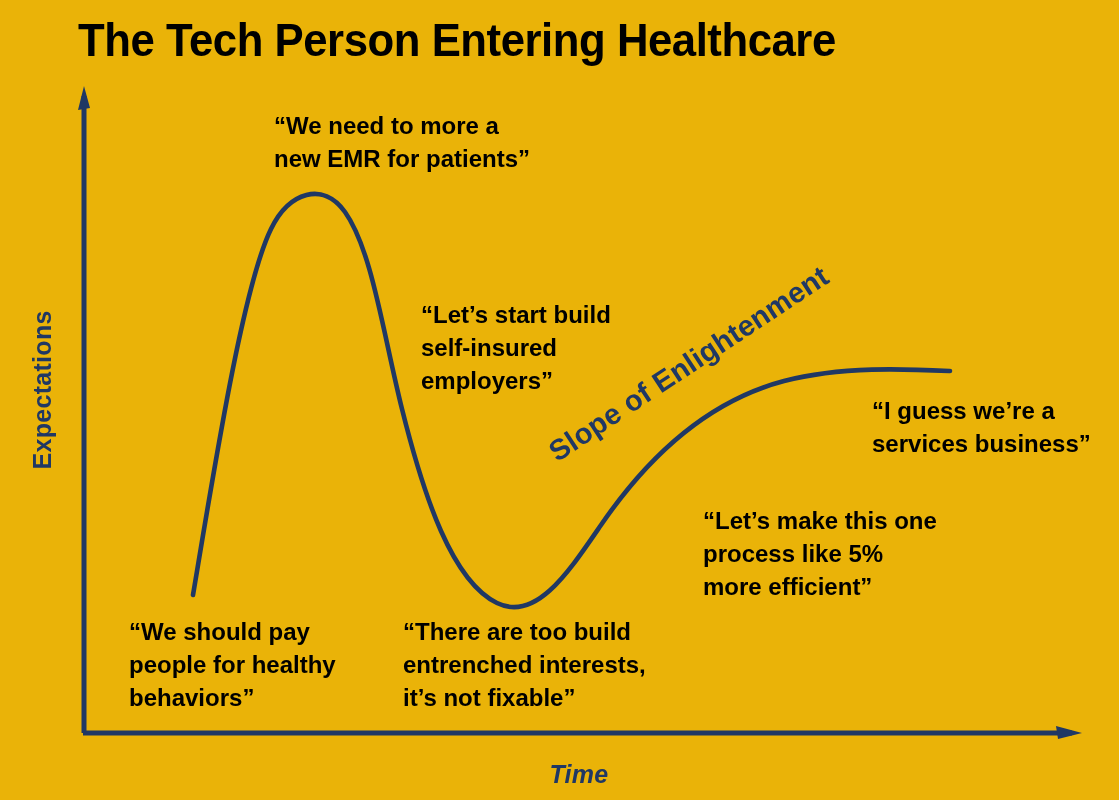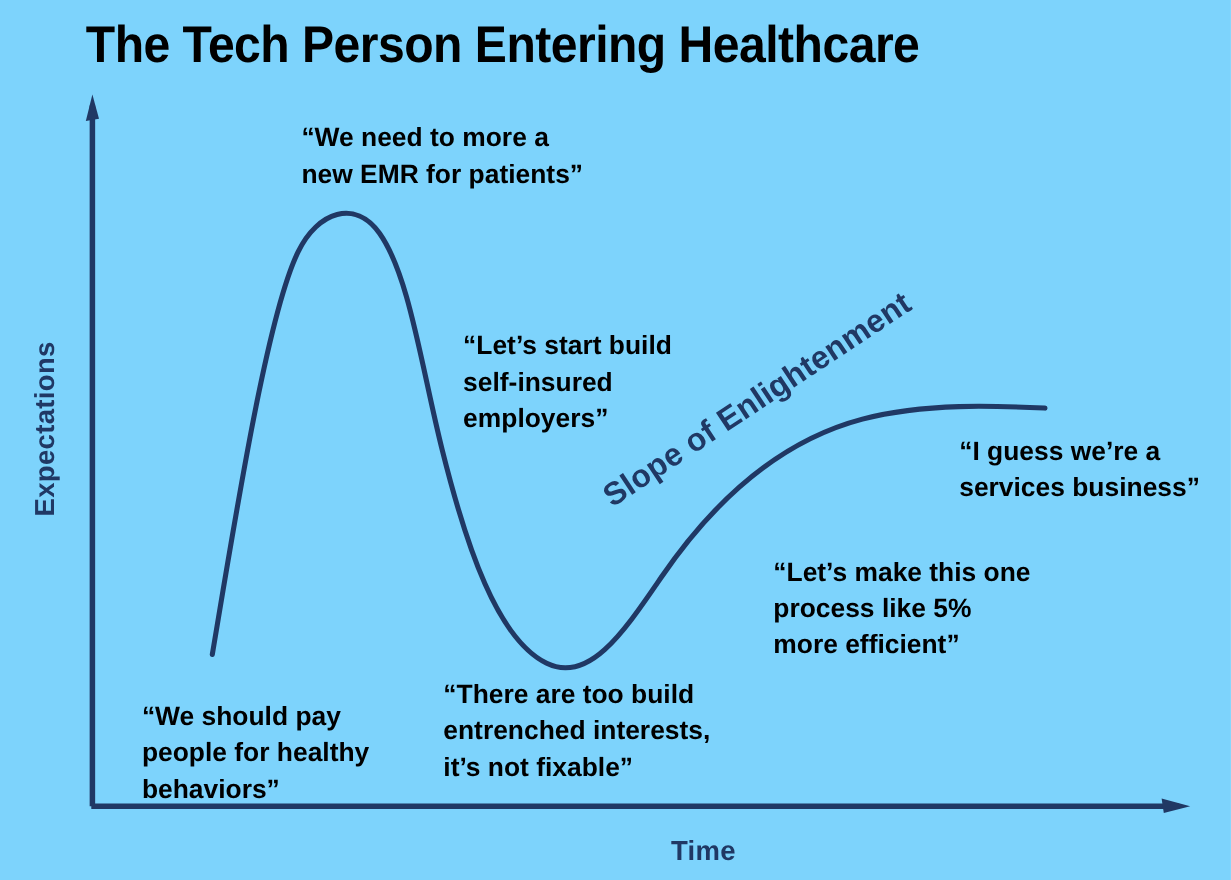--- a/index.html
+++ b/index.html
@@ -7,21 +7,21 @@
     padding: 0;
     background: #ffffff;
   }
   body {
     font-family: "Liberation Sans", sans-serif;
   }
   #stage {
     position: relative;
     width: 1119px;
     height: 800px;
-    background: #7dd3fc;
+    background: #eab308;
     overflow: hidden;
   }
 
   
   #chart-title {
     position: absolute;
     left: 78px;
     top: 12px;
     width: 980px;
     font-family: "Liberation Sans", sans-serif;
@@ -60,38 +60,39 @@
     text-align: center;
     transform: rotate(-90deg);
     transform-origin: center center;
     letter-spacing: 0.3px;
   }
   #x-axis-title {
     font-size: 25px;
     left: 489px;
     top: 760px;
     width: 180px;
-    text-align: right;
+    text-align: center;
     letter-spacing: 0.3px;
+    font-style: italic;
   }
 
   
   .callout {
     position: absolute;
     font-family: "Liberation Sans", sans-serif;
     font-weight: bold;
     font-size: 24px;
     line-height: 33px;
     color: #000000;
     white-space: pre-line;
   }
 
   #callout-emr          { left: 274px; top: 109px; width: 330px; }
   #callout-selfinsured  { left: 421px; top: 298px; width: 250px; }
-  #callout-healthy      { left: 129px; top: 615px; width: 280px; margin-top: 20px; }
+  #callout-healthy      { left: 129px; top: 615px; width: 280px; }
   #callout-entrenched   { left: 403px; top: 615px; width: 300px; }
   #callout-efficient    { left: 703px; top: 504px; width: 290px; }
   #callout-services     { left: 872px; top: 394px; width: 260px; }
 
   
   #slope-label {
     position: absolute;
     left: 552px;
     top: 438px;
     width: 330px;

